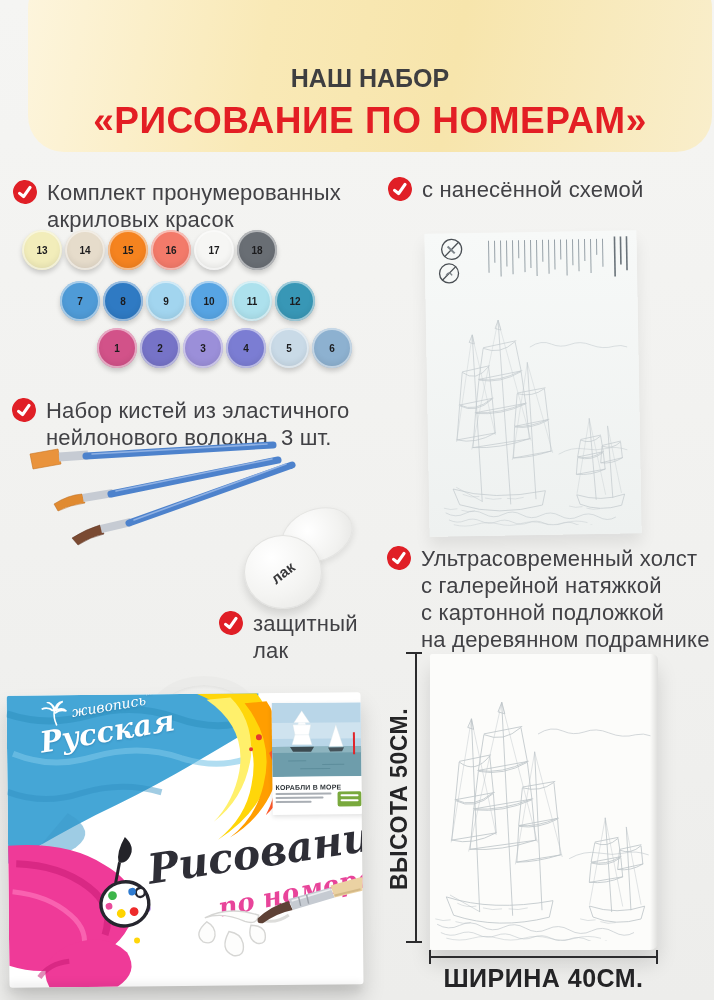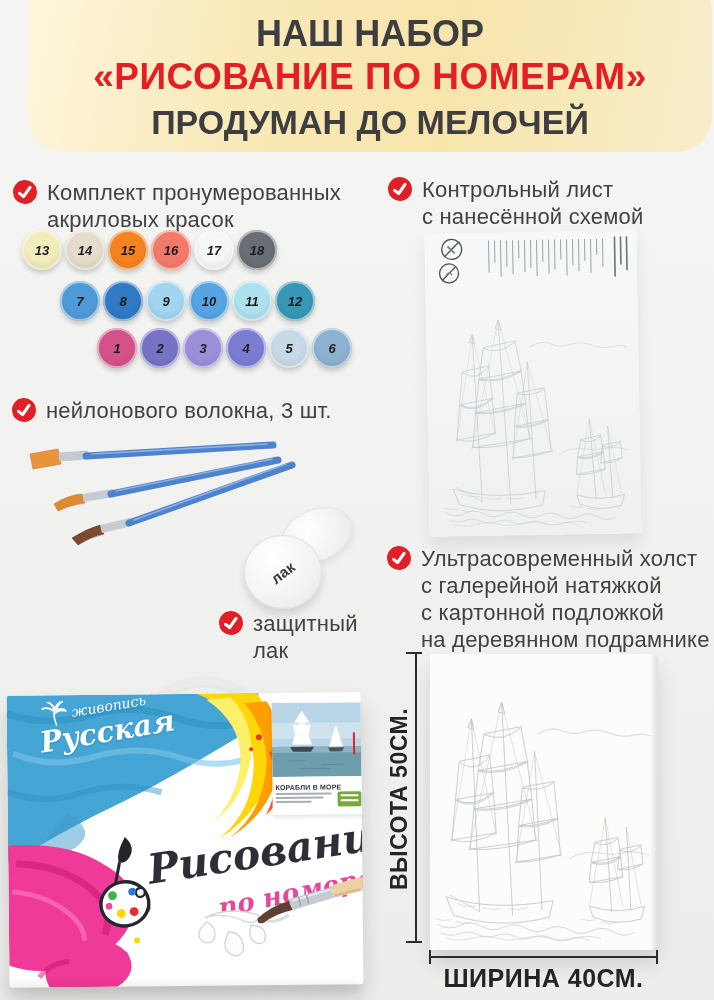--- a/index.html
+++ b/index.html
@@ -4,33 +4,33 @@
 <style>
   html,body{margin:0;padding:0;background:#e9e9e7;}
   .page{position:relative;width:714px;height:1000px;overflow:hidden;
     background:linear-gradient(180deg,#f5f5f3 0%,#f1f1ef 55%,#ededeb 100%);
     font-family:"Liberation Sans",sans-serif;-webkit-font-smoothing:antialiased;}
   
   .header{position:absolute;left:28px;top:-28px;width:684px;height:180px;border-radius:36px;
     background:linear-gradient(100deg,#fdf5dd 0%,#f9e9b6 35%,#f7e5ac 62%,#f9eecb 100%);
     display:flex;flex-direction:column;justify-content:flex-end;align-items:center;
     box-sizing:border-box;padding-bottom:8px;text-align:center;}
-  .h-line1{font-size:36px;font-weight:700;color:#3e3e40;line-height:40px;}
+  .h-line1{font-size:25px;font-weight:700;color:#3e3e40;line-height:40px;}
   .h-line2{font-size:37px;font-weight:800;color:#e31e24;line-height:46px;letter-spacing:.5px;}
   .h-line3{font-size:34px;font-weight:700;color:#3e3e40;line-height:44px;}
   
   .feature{position:absolute;display:flex;gap:10px;align-items:flex-start;}
   .check{width:24px;height:24px;flex:none;margin-top:1px;transform:rotate(-6deg);}
   .flabel{font-size:22px;line-height:27px;color:#414145;font-weight:500;letter-spacing:.2px;}
   .flabel span{display:block;}
   
   .pot{position:absolute;width:40px;height:40px;border-radius:50%;
     display:flex;align-items:center;justify-content:center;
     box-shadow:0 3px 5px rgba(0,0,0,.18), inset 0 0 0 2px rgba(255,255,255,.5), inset 0 -4px 6px rgba(0,0,0,.08);}
-  .pot-num{font-size:13px;font-weight:700;color:#1c1c1e;font-style:italic;}
+  .pot-num{font-size:10px;font-weight:700;color:#1c1c1e;}
   
   .vpot{position:absolute;left:238px;top:503px;width:120px;height:116px;}
   .vpot .lid{position:absolute;left:42px;top:6px;width:72px;height:50px;border-radius:50%;
     background:radial-gradient(circle at 40% 35%,#ffffff 0%,#f2f2f0 60%,#e3e3e1 100%);
     border:1px solid #e4e4e2;transform:rotate(-22deg);box-shadow:0 3px 6px rgba(0,0,0,.08);}
   .vpot .cup{position:absolute;left:6px;top:32px;width:76px;height:72px;border-radius:50%;
     background:radial-gradient(circle at 35% 30%,#ffffff 0%,#f4f4f2 55%,#e6e6e4 100%);
     border:1px solid #e2e2e0;box-shadow:0 6px 9px rgba(0,0,0,.12);
     display:flex;align-items:center;justify-content:center;}
   .vpot .cup span{transform:rotate(-38deg);font-size:15px;font-weight:700;color:#39393b;}
@@ -140,21 +140,20 @@
       <symbol id="checkmark" viewBox="0 0 24 24">
         <circle cx="12" cy="12" r="12" fill="#e01f26"></circle>
         <path d="M6.5 12.8 l3.6 3.6 L17.5 8" stroke="#fff" stroke-width="3.2" fill="none" stroke-linecap="round" stroke-linejoin="round"></path>
       </symbol>
     </defs>
   </svg>
 
   <div class="header">
     <div class="h-line1">НАШ НАБОР</div>
     <div class="h-line2">«РИСОВАНИЕ ПО НОМЕРАМ»</div>
-    <div class="h-line3">ПРОДУМАН ДО МЕЛОЧЕЙ</div>
   </div>
 
   <div class="feature" style="left:13px;top:179px;">
     <svg class="check">
         <use href="#checkmark"></use>
       </svg>
     <div class="flabel">
       <span>Комплект пронумерованных</span>
       <span>акриловых красок</span>
     </div>
@@ -213,20 +212,21 @@
     </div>
   <div class="pot" style="left: 312px; top: 328px; background: rgb(141, 177, 208);">
       <span class="pot-num">6</span>
     </div>
 
   <div class="feature" style="left:12px;top:397px;">
     <svg class="check">
         <use href="#checkmark"></use>
       </svg>
     <div class="flabel">
+      <span>Набор кистей из эластичного</span>
       <span>нейлонового волокна, 3 шт.</span>
     </div>
   </div>
 
   <svg class="brushes" width="290" height="120" viewBox="0 0 290 120">
     <g>
       <path d="M10,16 L38,11 L41,26 L13,31 Z" fill="#e9933c" stroke="#c9741f" stroke-width=".6"></path>
       <line x1="39" y1="19" x2="68" y2="17" stroke="#c6cbd3" stroke-width="9"></line>
       <line x1="66" y1="18" x2="253" y2="7" stroke="#4d82cc" stroke-width="7" stroke-linecap="round"></line>
       <line x1="72" y1="16" x2="247" y2="6" stroke="#8fb1e4" stroke-width="1.6" stroke-linecap="round"></line>
@@ -261,21 +261,20 @@
       <span>лак</span>
     </div>
   </div>
 
 
   <div class="feature" style="left:388px;top:176px;">
     <svg class="check">
         <use href="#checkmark"></use>
       </svg>
     <div class="flabel">
-      <span>Контрольный лист</span>
       <span>с нанесённой схемой</span>
     </div>
   </div>
 
   <div class="sheet">
     <svg width="212" height="56" viewBox="0 0 212 56">
       <circle cx="27" cy="16" r="10" fill="none" stroke="#4a4f54" stroke-width="1.3"></circle>
       <line x1="20" y1="23" x2="34" y2="9" stroke="#4a4f54" stroke-width="1.3"></line>
       <line x1="23" y1="13" x2="30" y2="20" stroke="#7d848a" stroke-width="2"></line>
       <circle cx="24" cy="40" r="9.5" fill="none" stroke="#4a4f54" stroke-width="1.3"></circle>

